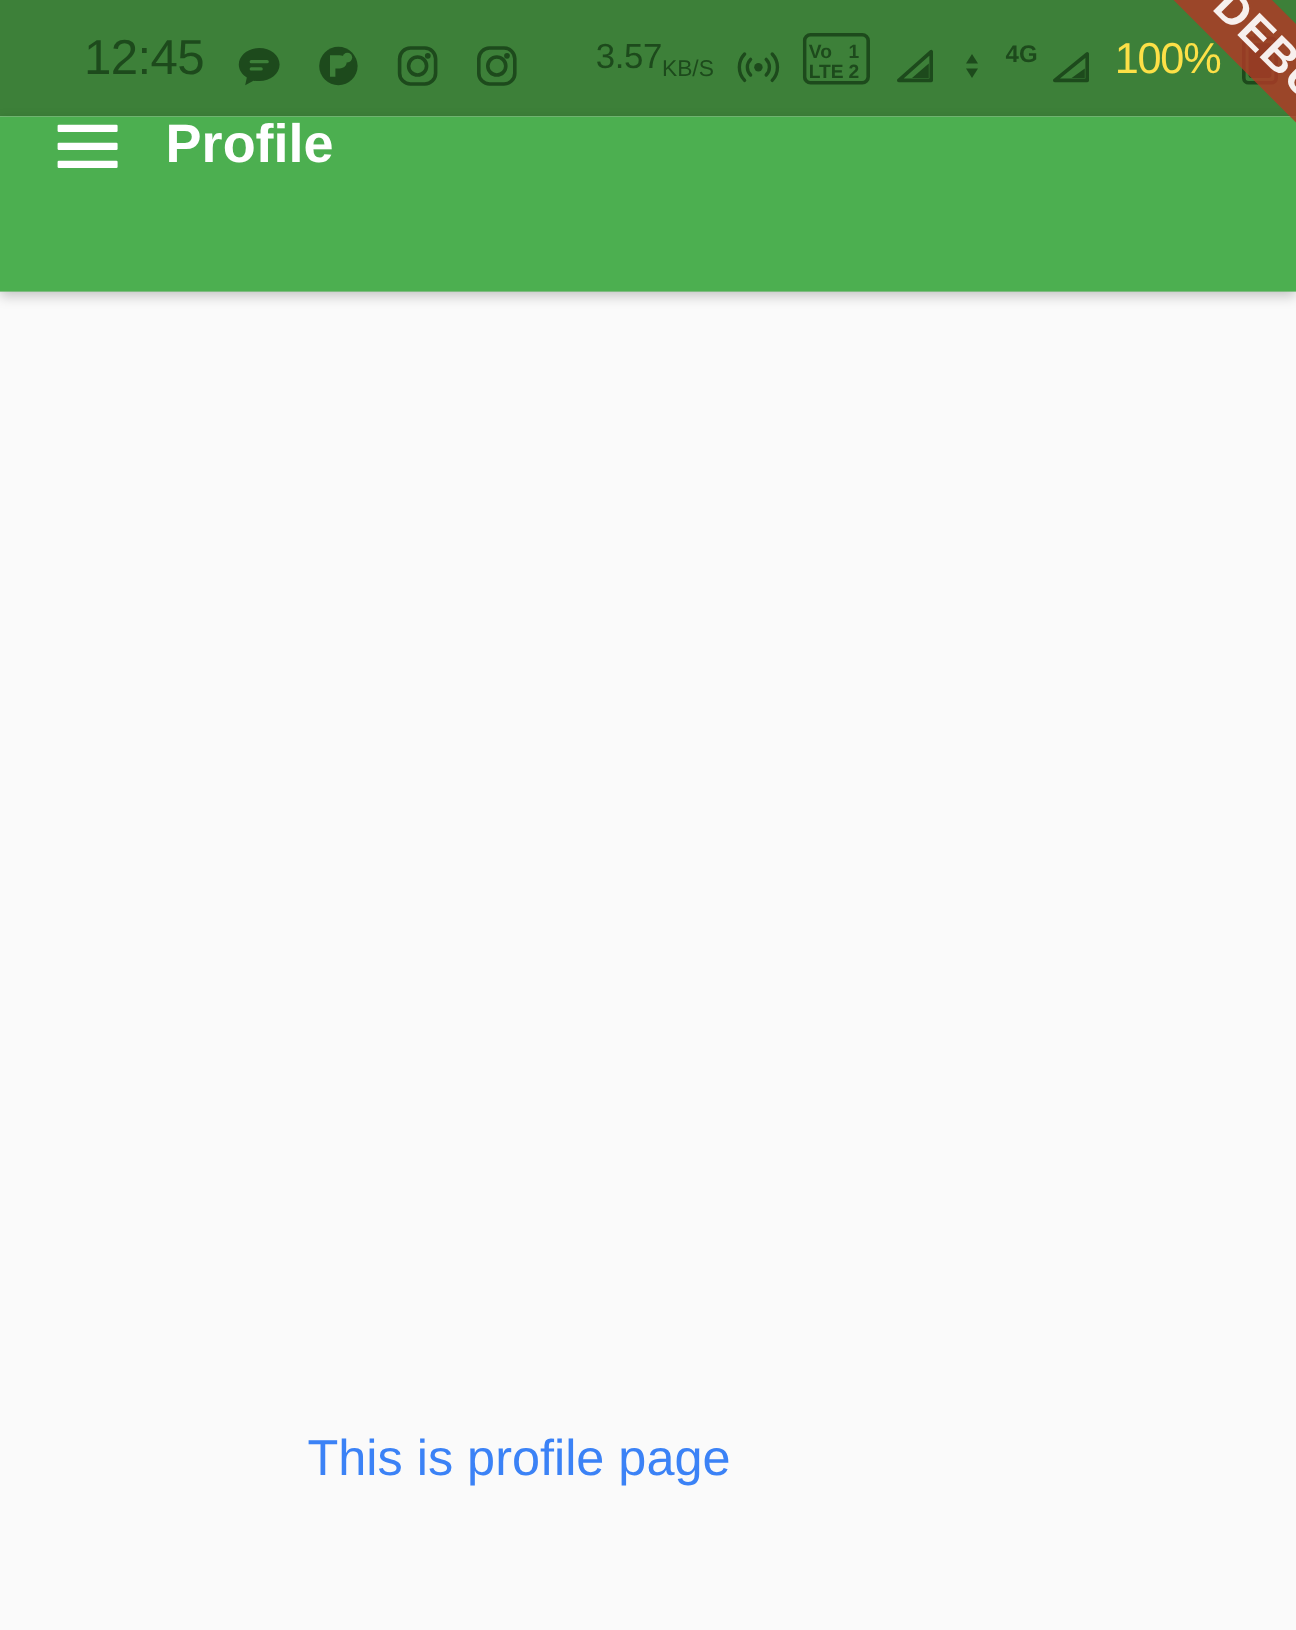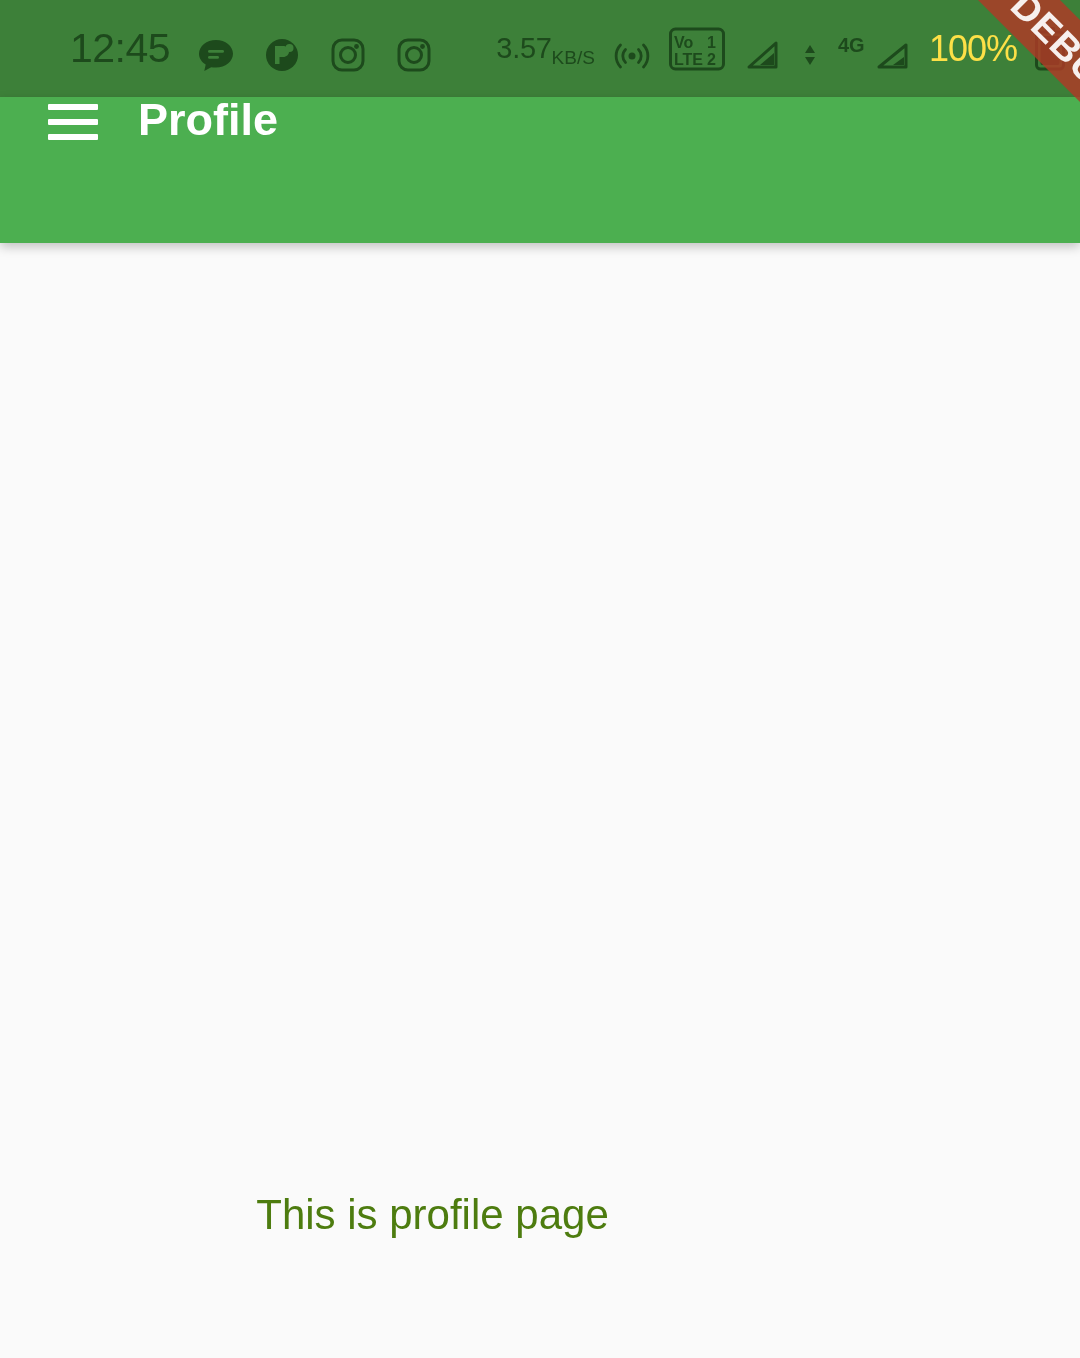--- a/index.html
+++ b/index.html
@@ -179,21 +179,21 @@
     height: 1115px;
     background: #fafafa;
   }
   .body-text {
     position: absolute;
     top: 951px;
     left: 0;
     width: 865px;
     text-align: center;
     font-size: 42px;
-    color: #4d7c0f;
+    color: #3b82f6;
     font-weight: 400;
     line-height: 1;
   }
 </style>
 </head>
 <body>
 
 <div class="phone">
 
   <div class="status-bar">

